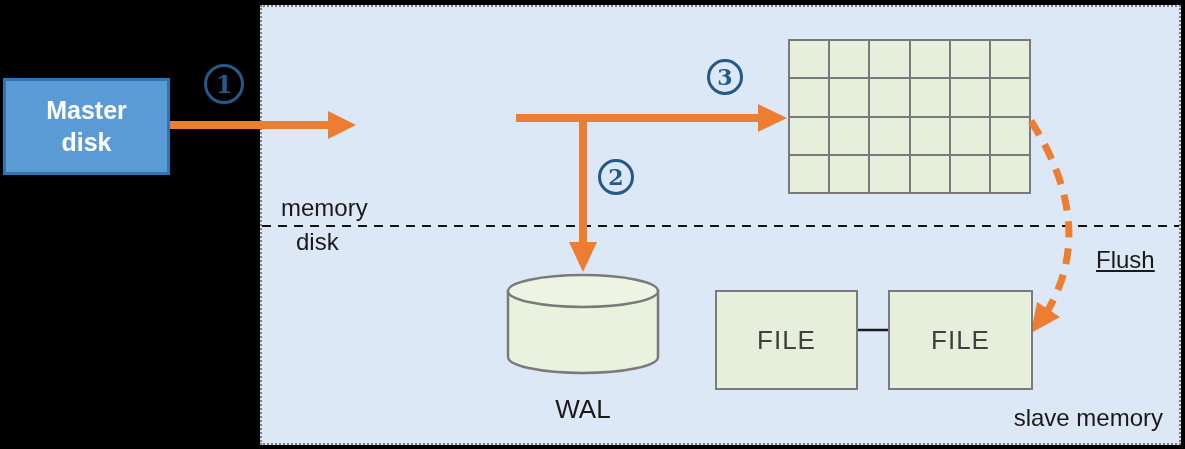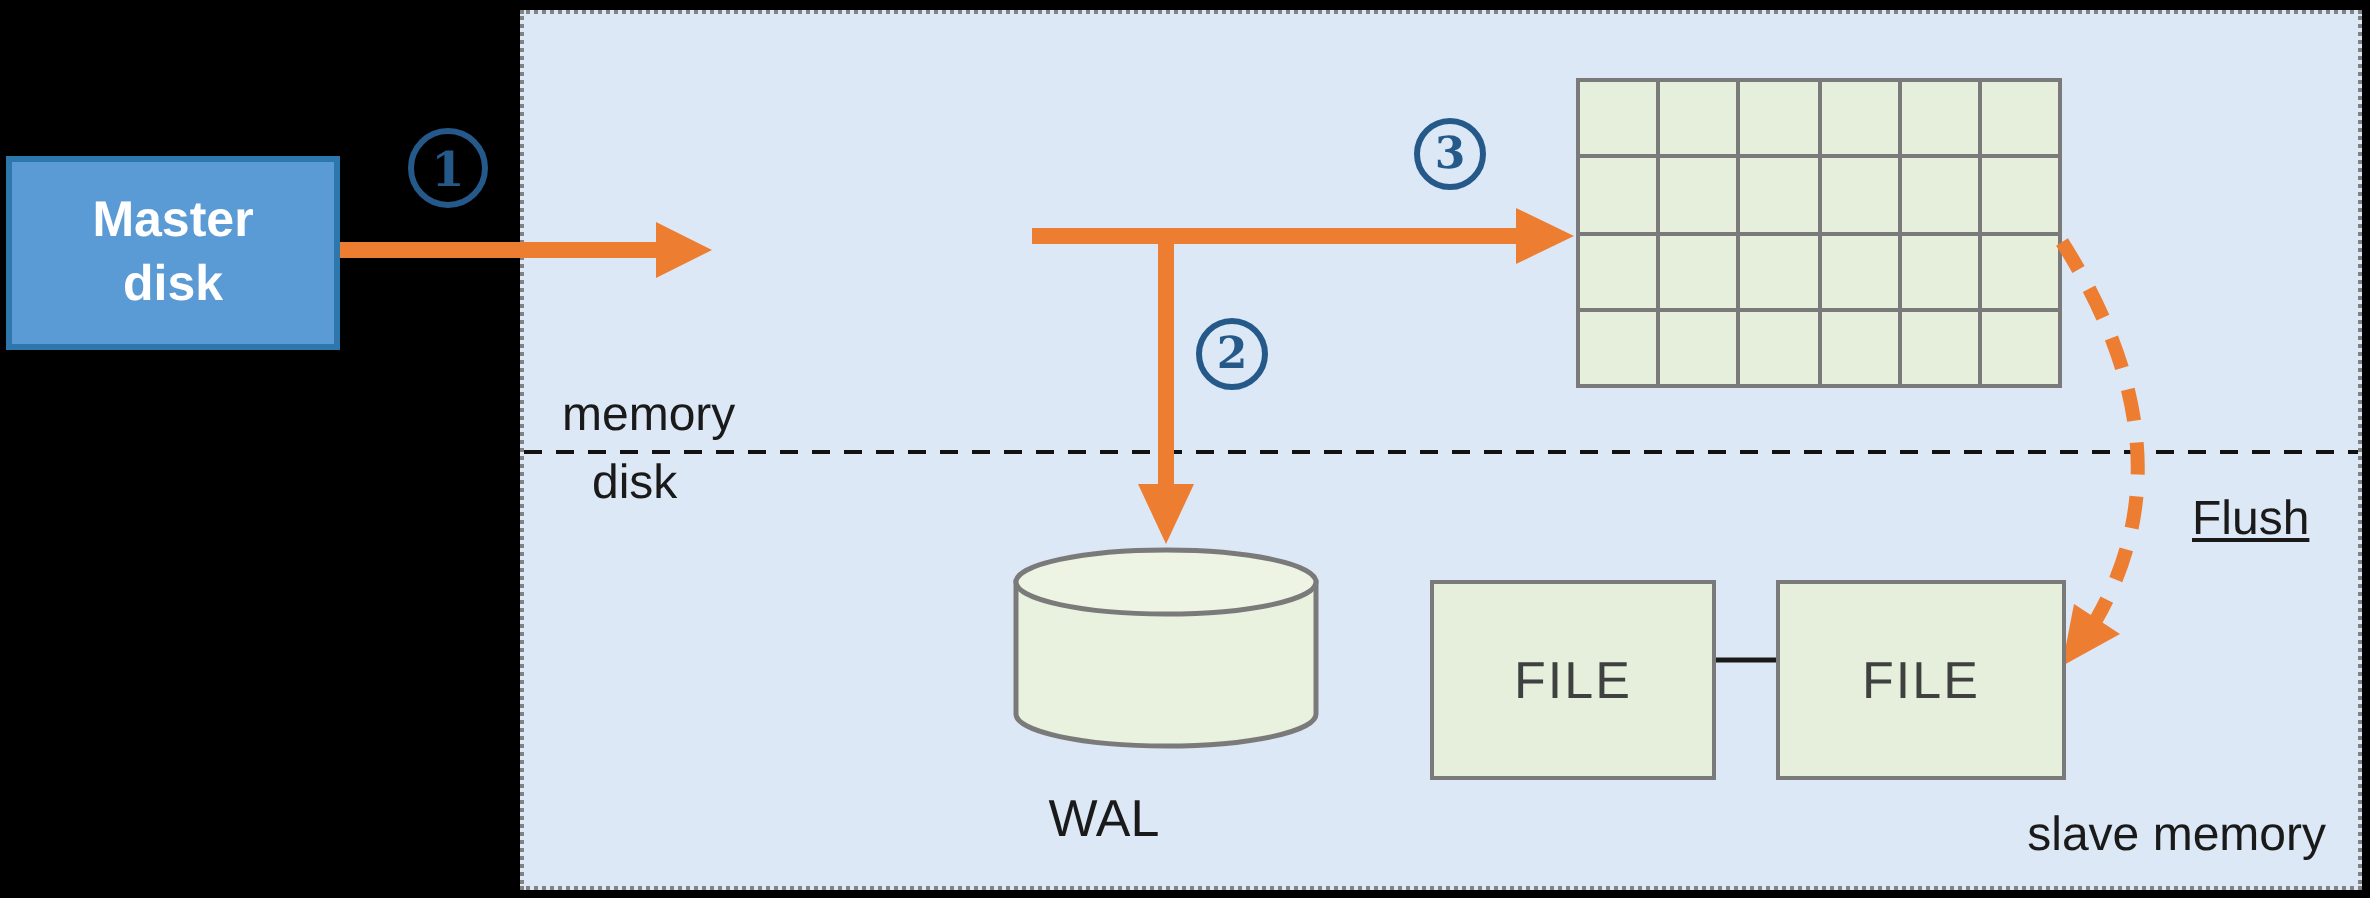--- a/index.html
+++ b/index.html
@@ -57,21 +57,21 @@
     color:var(--step_blue,#24598a);
     display:flex;align-items:center;justify-content:center;
     font-family:"DejaVu Serif",serif;font-weight:bold;
   }
   #step1{left:204px;top:64px;width:40px;height:40px;font-size:24px;}
   #step2{left:598px;top:159px;width:36px;height:36px;font-size:22px;}
   #step3{left:707px;top:59px;width:36px;height:36px;font-size:22px;}
   .lbl{color:#1a1a1a;font-size:24px;white-space:nowrap;}
   #lbl-memory{left:281px;top:194px;}
   #lbl-disk{left:296px;top:228px;}
-  #lbl-wal{left:502px;top:394px;width:100px;text-align:center;font-size:26px;}
+  #lbl-wal{left:533px;top:394px;width:100px;text-align:center;font-size:26px;}
   #lbl-flush{left:1096px;top:246px;text-decoration:underline;}
   #lbl-slave{left:1000px;top:404px;width:163px;text-align:right;}
 </style>
 </head>
 <body>
 
 <div id="canvas">
 
   <div class="panel"></div>
 

